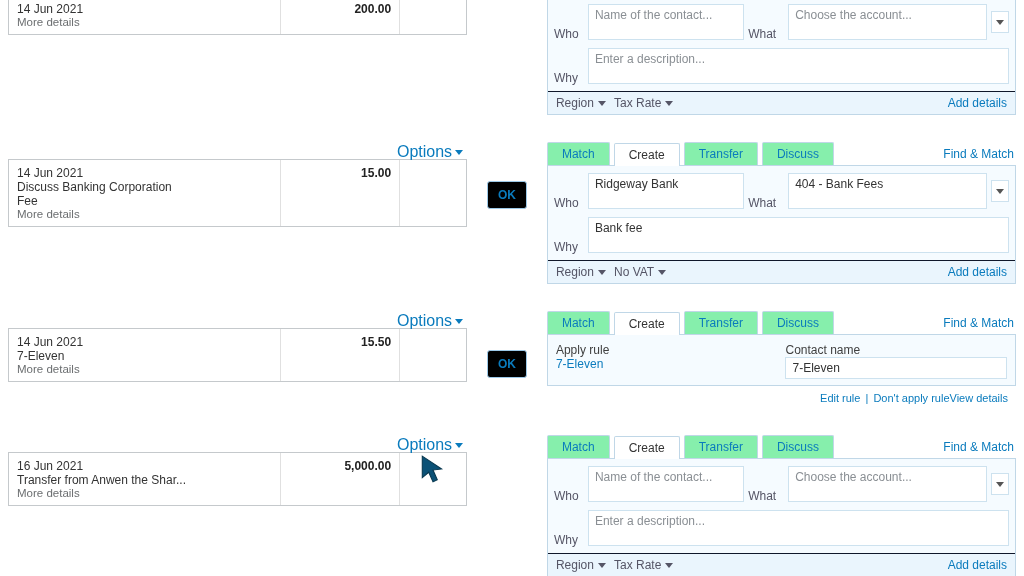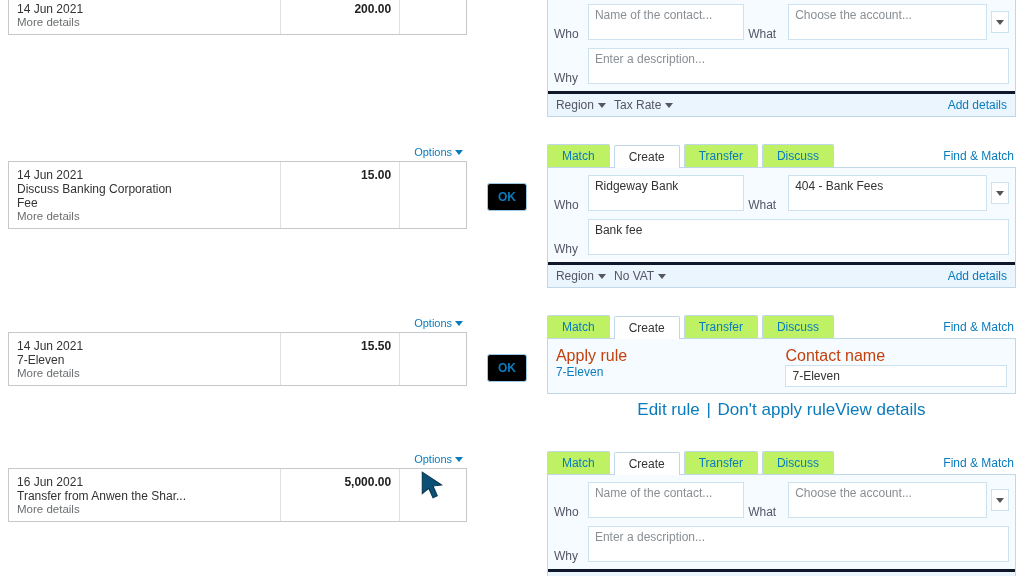--- a/index.html
+++ b/index.html
@@ -18,21 +18,21 @@
       align-items:flex-start;
       margin-bottom:26px;
       position:relative;
     }
     .left-col { width:460px; position:relative; }
     .mid-col { width:80px; display:flex; justify-content:center; align-items:flex-start; padding-top:40px; }
     .right-col { width:470px; position:relative; }
     .options-bar { text-align:right; padding:2px 4px 2px 0; height:18px; }
     .options-link {
       color:#0a7bbd;
-      font-size:11px;
+      font-size:16px;
       cursor:pointer;
       display:inline-flex;
       align-items:center;
       gap:3px;
     }
     .caret-down {
       width:0;height:0;
       border-left:4px solid transparent;
       border-right:4px solid transparent;
       border-top:5px solid #0a7bbd;
@@ -81,21 +81,21 @@
     .tabrow {
       display:flex;
       align-items:flex-end;
       height:24px;
       position:relative;
     }
     .tab {
       border:1px solid #c0d7e7;
       border-bottom:none;
       padding:4px 14px;
-      background:#bef264;
+      background:#86efac;
       color:#0a7bbd;
       font-size:12px;
       cursor:pointer;
       margin-right:4px;
       border-radius:2px 2px 0 0;
     }
     .tab.active {
       background:#fff;
       color:#333;
       border-color:#c0d7e7;
@@ -134,35 +134,35 @@
       display:flex;align-items:center;justify-content:center;
       cursor:pointer;
     }
     .dd-btn .caret-down { border-top-color:#555; }
     .bottom-strip {
       display:flex;
       align-items:center;
       background:#eaf5fd;
       margin:0 -6px;
       padding:4px 8px;
-      border-top:3px solid #0f172a;
+      border-top:1px solid #0f172a;
       font-size:12px;
     }
     .strip-item { color:#556; margin-right:8px; display:flex; align-items:center; gap:2px; }
     .strip-item .caret-down { border-top-color:#556; margin-left:2px; }
     .add-details { margin-left:auto; color:#0a7bbd; cursor:pointer; }
-    .panel .sub-lbl { color:#c2410c; font-size:16px; }
+    .panel .sub-lbl { color:#404040; font-size:12px; }
     .panel .link { color:#0a7bbd; cursor:pointer; }
     .col2 { display:flex; gap:8px; }
     .col2 > div { flex:1; }
     .under-row {
-      display:flex; justify-content:center;
+      display:flex; justify-content:flex-end;
       padding:6px 8px 4px 8px;
       color:#0a7bbd;
-      font-size:17px;
+      font-size:11px;
     }
     .under-row span { cursor:pointer; }
     .divider { color:#0a7bbd; margin:0 2px; }
     .cursor {
       position:absolute;
       left:412px; top:20px;
       width:26px;height:30px;
       pointer-events:none;
     }
     .cursor svg { width:26px;height:30px; }

